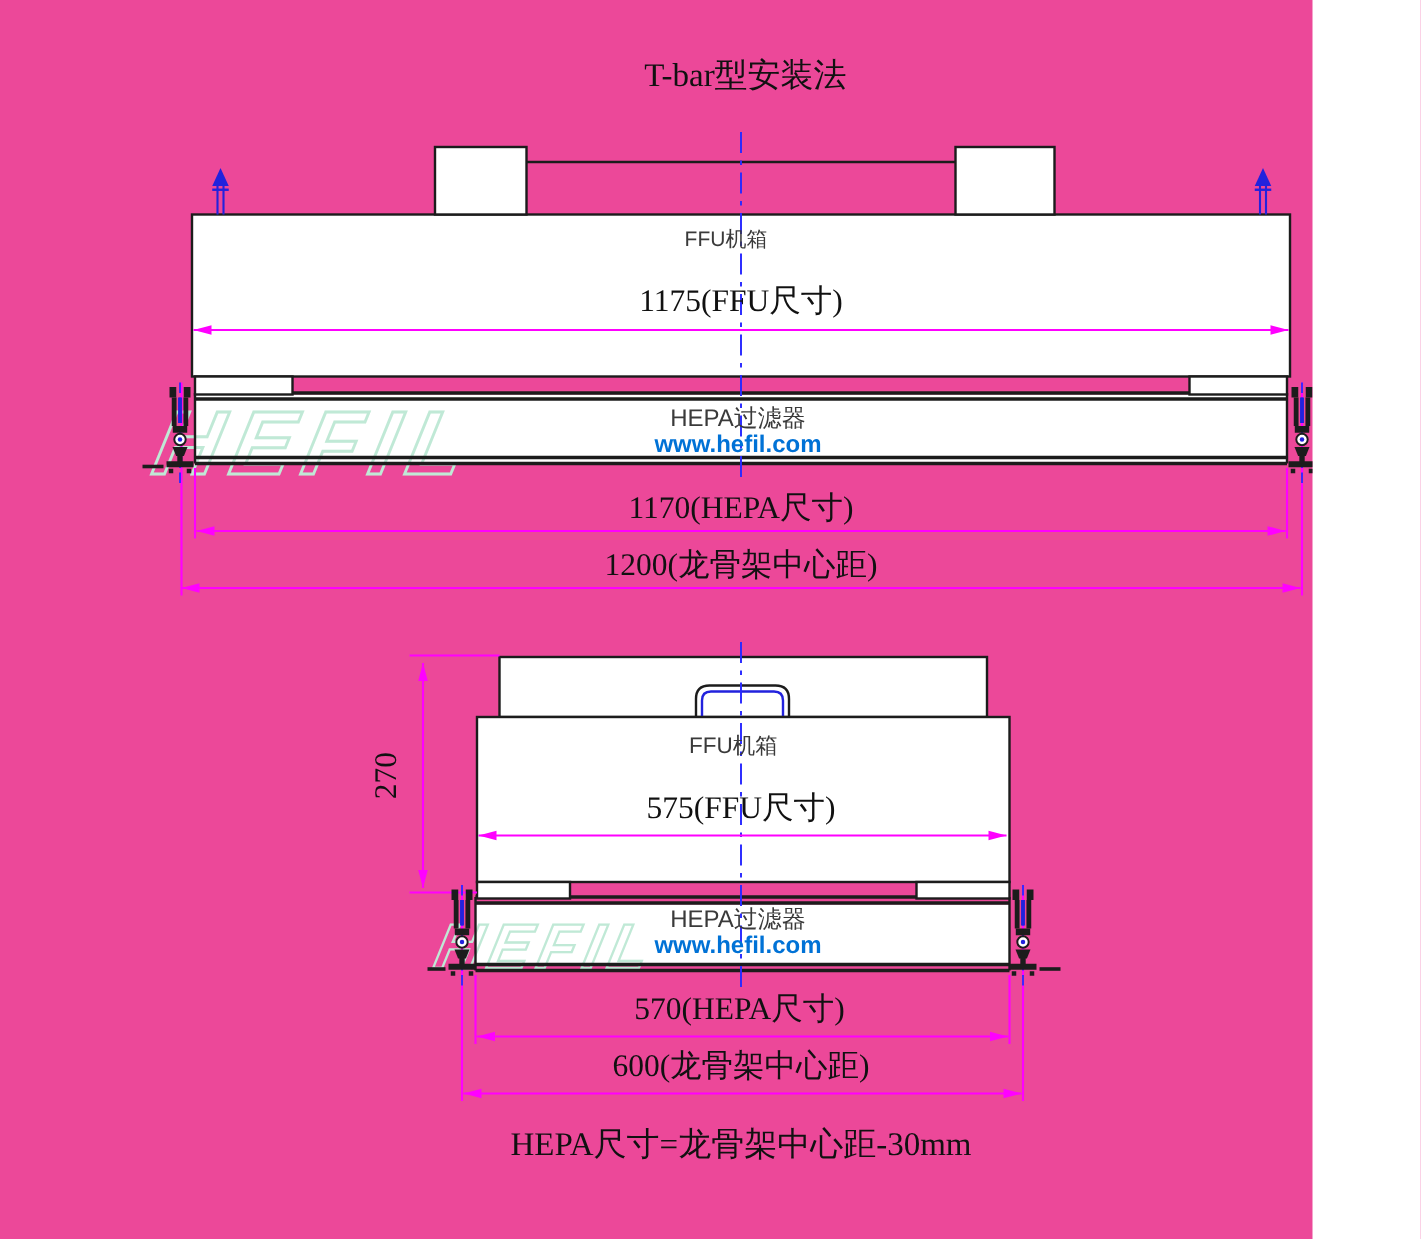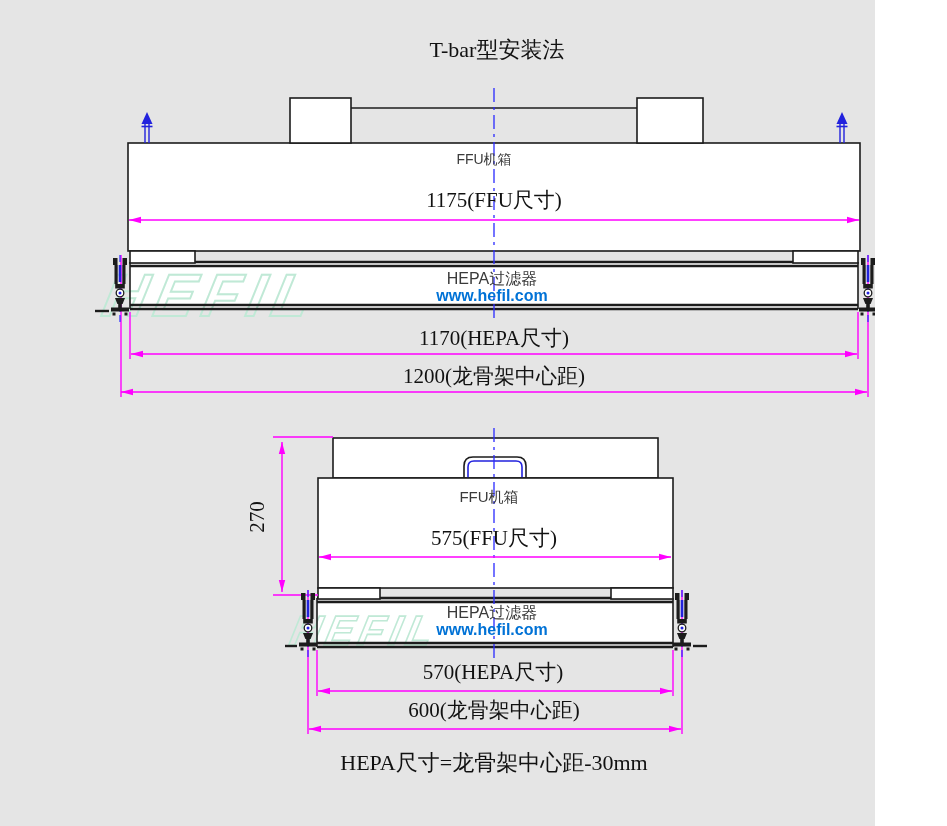--- a/index.html
+++ b/index.html
@@ -1,17 +1,17 @@
 <!DOCTYPE html>
 <html><head>
 <meta charset="utf-8">
 <style>
   html,body { margin:0; padding:0; background:#ffffff; }
   #page {
-    position:relative; width:875px; height:826px; background:#e5e5e5;
+    position:relative; width:875px; height:826px; background:#ec4899;
     font-family:"Liberation Sans", sans-serif; overflow:hidden;
   }
   svg text { user-select:none; }
   .title-text   { font:22px "Liberation Serif", serif; fill:#111111; text-anchor:middle; }
   .dim-text     { font:21px "Liberation Serif", serif; fill:#111111; text-anchor:middle; }
   .note-text    { font:22px "Liberation Serif", serif; fill:#111111; text-anchor:middle; }
   .label-sans-sm{ font:14px "Liberation Sans", sans-serif; fill:#3a3a3a; text-anchor:middle; }
   .label-sans   { font:15px "Liberation Sans", sans-serif; fill:#3a3a3a; text-anchor:middle; }
   .hepa-label   { font:16px "Liberation Sans", sans-serif; fill:#3a3a3a; text-anchor:middle; }
   .site-text    { font:bold 16px "Liberation Sans", sans-serif; fill:#0072d6; text-anchor:middle; }

